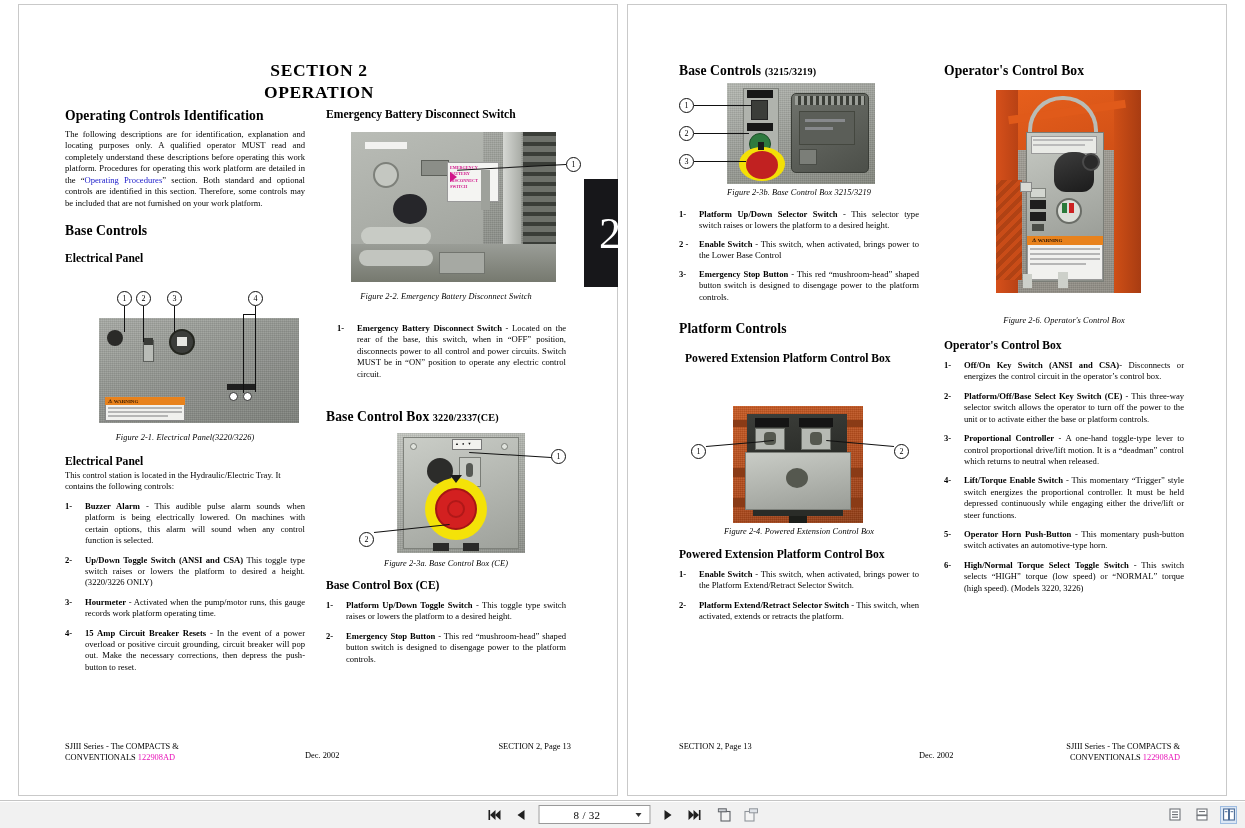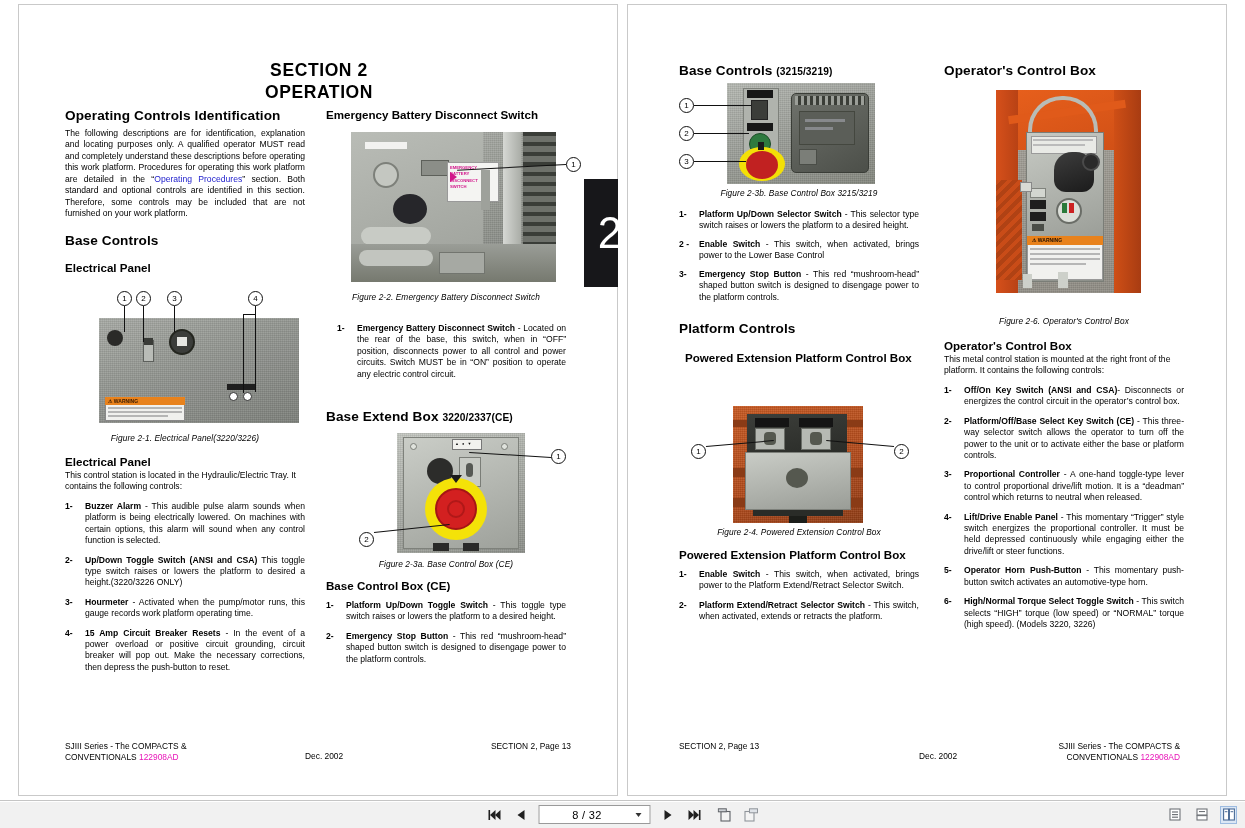--- a/index.html
+++ b/index.html
@@ -3,21 +3,21 @@
 <meta charset="utf-8">
 <style>
   * { box-sizing: border-box; }
   html, body {
     margin: 0; padding: 0;
     width: 1245px; height: 828px;
     background: #ffffff;
     font-family: "Liberation Sans", sans-serif;
     overflow: hidden;
   }
-  #app { position: relative; width: 1245px; height: 708px; background:#4c1d95; }
+  #app { position: relative; width: 1245px; height: 708px; background:#4c1d95;font-family:Liberation Serif, serif; }
 
   
   #viewer {
     position: absolute; left:0; top:0; width:1245px; height:800px;
     background:#ffffff;
   }
   .page {
     position:absolute; top:4px; height:792px; background:#ffffff;
     border:1px solid #c9c9c9;
   }
@@ -235,21 +235,21 @@
 
         <div class="col" style="left:318px; top:318px; width:229px;">
           <div class="item" style="margin-top:0;">
             <span class="num">1-</span>
             <span class="txt"><b>Emergency Battery Disconnect Switch</b><span> - Located on the rear of the base,  this switch, when in “OFF” position, disconnects power to all control and power circuits.  Switch MUST be in “ON” position to operate any electric control circuit.</span></span>
           </div>
         </div>
 
         <div class="col" style="left:307px; top:404px; width:240px;">
           <div class="h2">
-            <span>Base Extend Box</span>
+            <span>Base Control Box</span>
             <span class="sub">3220/2337(CE)</span>
           </div>
         </div>
 
         <div class="photo" style="left:378px; top:428px; width:128px; height:120px; position:absolute;
                     background:linear-gradient(160deg,#c5c8c2,#a7aaa4 55%,#8e918b);">
           <div class="noise"></div>
           <div style="position:absolute;left:6px;top:4px;width:116px;height:112px;background:linear-gradient(160deg,#cacdc7,#9ea19b);border:1px solid #7e817b;"></div>
           <div style="position:absolute;left:13px;top:10px;width:7px;height:7px;border-radius:50%;background:#dfe2dc;border:1px solid #7a7d77;"></div>
           <div style="position:absolute;left:104px;top:10px;width:7px;height:7px;border-radius:50%;background:#dfe2dc;border:1px solid #7a7d77;"></div>
@@ -441,37 +441,36 @@
 
           <div style="position:absolute;left:27px;top:184px;width:9px;height:14px;background:#cdd0ca;"></div>
           <div style="position:absolute;left:62px;top:182px;width:10px;height:16px;background:#cdd0ca;"></div>
           <div style="position:absolute;left:24px;top:92px;width:12px;height:10px;background:#d8dbd5;border:1px solid #888;"></div>
         </div>
 
         <div class="cap" style="position:absolute;left:316px;top:311px;width:240px;">Figure 2-6. Operator's Control Box</div>
 
         <div class="col" style="left:316px; top:334px; width:240px;">
           <div class="h3">Operator's Control Box</div>
-          <div class="body" style="margin-top:2px;text-align:left;">This metal control station is mounted at the right front of the platform.  It contains the following controls:</div>
           <div class="list">
             <div class="item">
               <span class="num">1-</span>
               <span class="txt"><b>Off/On Key Switch (ANSI and CSA)</b><span>- Disconnects or energizes the control circuit in the operator’s control box.</span></span>
             </div>
             <div class="item">
               <span class="num">2-</span>
               <span class="txt"><b>Platform/Off/Base Select Key Switch (CE)</b><span> - This three-way selector switch allows the operator to turn off the power to the unit or to activate either the base or platform controls.</span></span>
             </div>
             <div class="item">
               <span class="num">3-</span>
               <span class="txt"><b>Proportional Controller</b><span> - A one-hand toggle-type lever to control proportional drive/lift motion.  It is a “deadman” control which returns to neutral when released.</span></span>
             </div>
             <div class="item">
               <span class="num">4-</span>
-              <span class="txt"><b>Lift/Drive Enable Panel</b><span> - This momentary “Trigger” style switch energizes the proportional controller.   It must be held depressed continuously  while engaging either the drive/lift or steer functions.</span></span>
+              <span class="txt"><b>Lift/Torque Enable Switch</b><span> - This momentary “Trigger” style switch energizes the proportional controller.   It must be held depressed continuously  while engaging either the drive/lift or steer functions.</span></span>
             </div>
             <div class="item">
               <span class="num">5-</span>
               <span class="txt"><b>Operator Horn Push-Button</b><span> - This momentary push-button switch activates an automotive-type horn.</span></span>
             </div>
             <div class="item">
               <span class="num">6-</span>
               <span class="txt"><b>High/Normal Torque Select Toggle Switch</b><span> - This switch selects “HIGH” torque (low speed) or “NORMAL” torque (high speed).  (Models 3220, 3226)</span></span>
             </div>
           </div>

